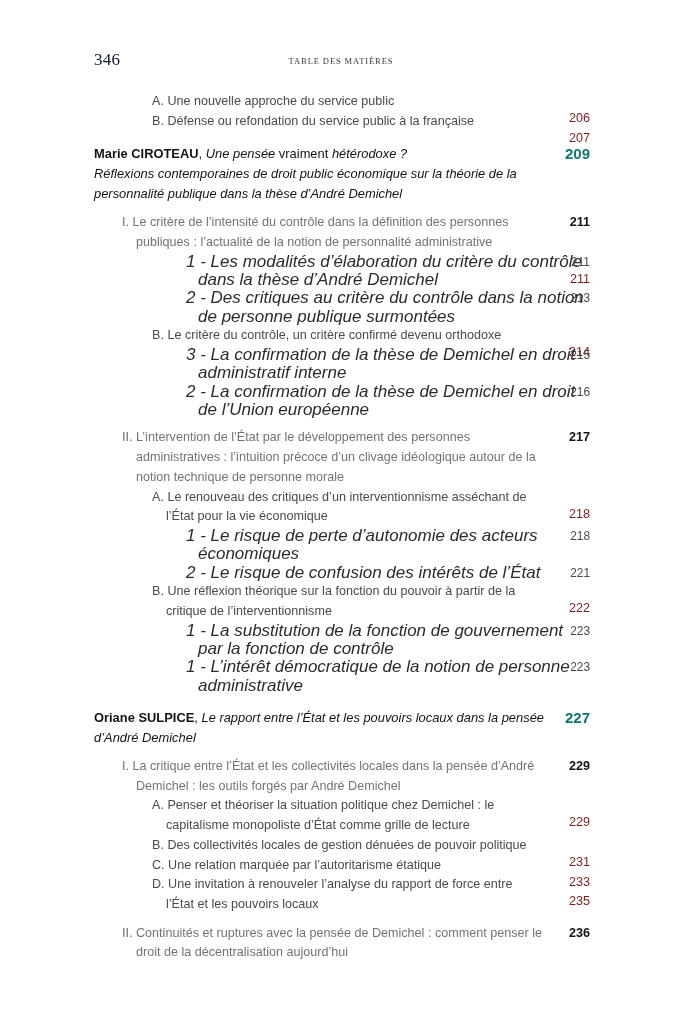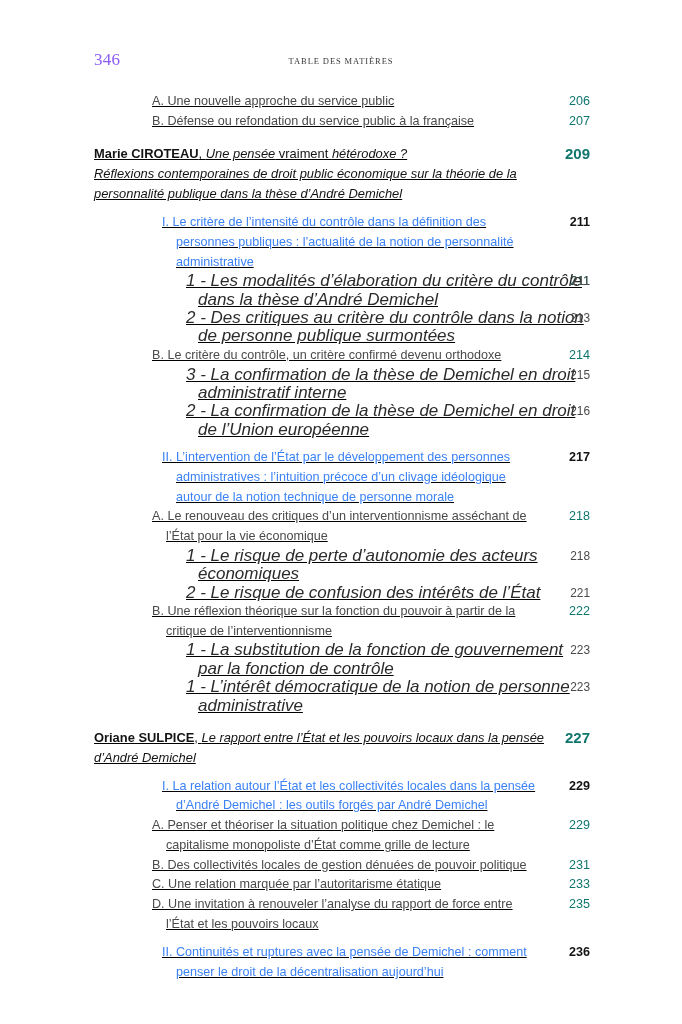--- a/index.html
+++ b/index.html
@@ -16,42 +16,41 @@
     font-family: "Liberation Sans", sans-serif;
   }
 
   
   .folio {
     position: absolute;
     left: 94px;
     top: 50px;
     font-family: "Liberation Serif", serif;
     font-size: 17px;
-    color: #8b5cf6;
+    color: #0f172a;
     letter-spacing: 0.2px;
   }
   .runhead {
     position: absolute;
     left: 0;
     right: 0;
     top: 56px;
     text-align: center;
     font-family: "Liberation Serif", serif;
     font-size: 8.5px;
     letter-spacing: 0.9px;
     color: #3a3a3a;
   }
 
   
   .toc {
     position: absolute;
     left: 94px;
     top: 92px;
     width: 496px;
-    text-decoration: underline;
   }
 
   .entry {
     position: relative;
     display: block;
     margin: 0;
     padding: 0 46px 0 0;      
   }
   .entry .txt {
     display: block;
@@ -81,35 +80,34 @@
     text-indent: 0;
     padding-left: 0;
   }
   .lvl-author .txt b { font-weight: bold; }
   .lvl-author .txt i { font-style: italic; }
   .lvl-author .pg { font-weight: bold; color: #0f766e; font-size: 15px; line-height: 19.9px;}
 
   
   .lvl-roman { margin-left: 28px; margin-top: 9px; }
   .lvl-roman .txt {
-    color: #3b82f6;
+    color: #737373;
     padding-left: 14px;
     text-indent: -14px;
-    margin-left: 40px;
   }
   .lvl-roman .pg { font-weight: bold; color: #131313; }
 
   
   .lvl-letter { margin-left: 58px; margin-top: 0px; }
   .lvl-letter .txt {
     color: #4a4a4a;
     padding-left: 14px;
     text-indent: -14px;
   }
-  .lvl-letter .pg { color: #0f766e; }
+  .lvl-letter .pg { color: #7f1d1d; margin-top: 17px; }
 
   
   .lvl-num { margin-left: 92px; margin-top: 0px; }
   .lvl-num .txt {
     font-style: italic;
     font-size: 17px;
     line-height: 18.4px;
     color: #2b2b2b;
     padding-left: 12px;
     text-indent: -12px;
@@ -196,21 +194,21 @@
       </div>
       <div class="entry lvl-num">
         <span class="txt">1 - L’intérêt démocratique de la notion de personne administrative</span>
         <span class="pg">223</span>
       </div>
       <div class="entry lvl-author">
         <span class="txt"><b>Oriane SULPICE</b>, <i>Le rapport entre l’État et les pouvoirs locaux dans la pensée d’André Demichel</i></span>
         <span class="pg">227</span>
       </div>
       <div class="entry lvl-roman">
-        <span class="txt">I. La relation autour l’État et les collectivités locales dans la pensée d’André Demichel : les outils forgés par André Demichel</span>
+        <span class="txt">I. La critique entre l’État et les collectivités locales dans la pensée d’André Demichel : les outils forgés par André Demichel</span>
         <span class="pg">229</span>
       </div>
       <div class="entry lvl-letter">
         <span class="txt">A. Penser et théoriser la situation politique chez Demichel : le capitalisme monopoliste d’État comme grille de lecture</span>
         <span class="pg">229</span>
       </div>
       <div class="entry lvl-letter">
         <span class="txt">B. Des collectivités locales de gestion dénuées de pouvoir politique</span>
         <span class="pg">231</span>
       </div>

